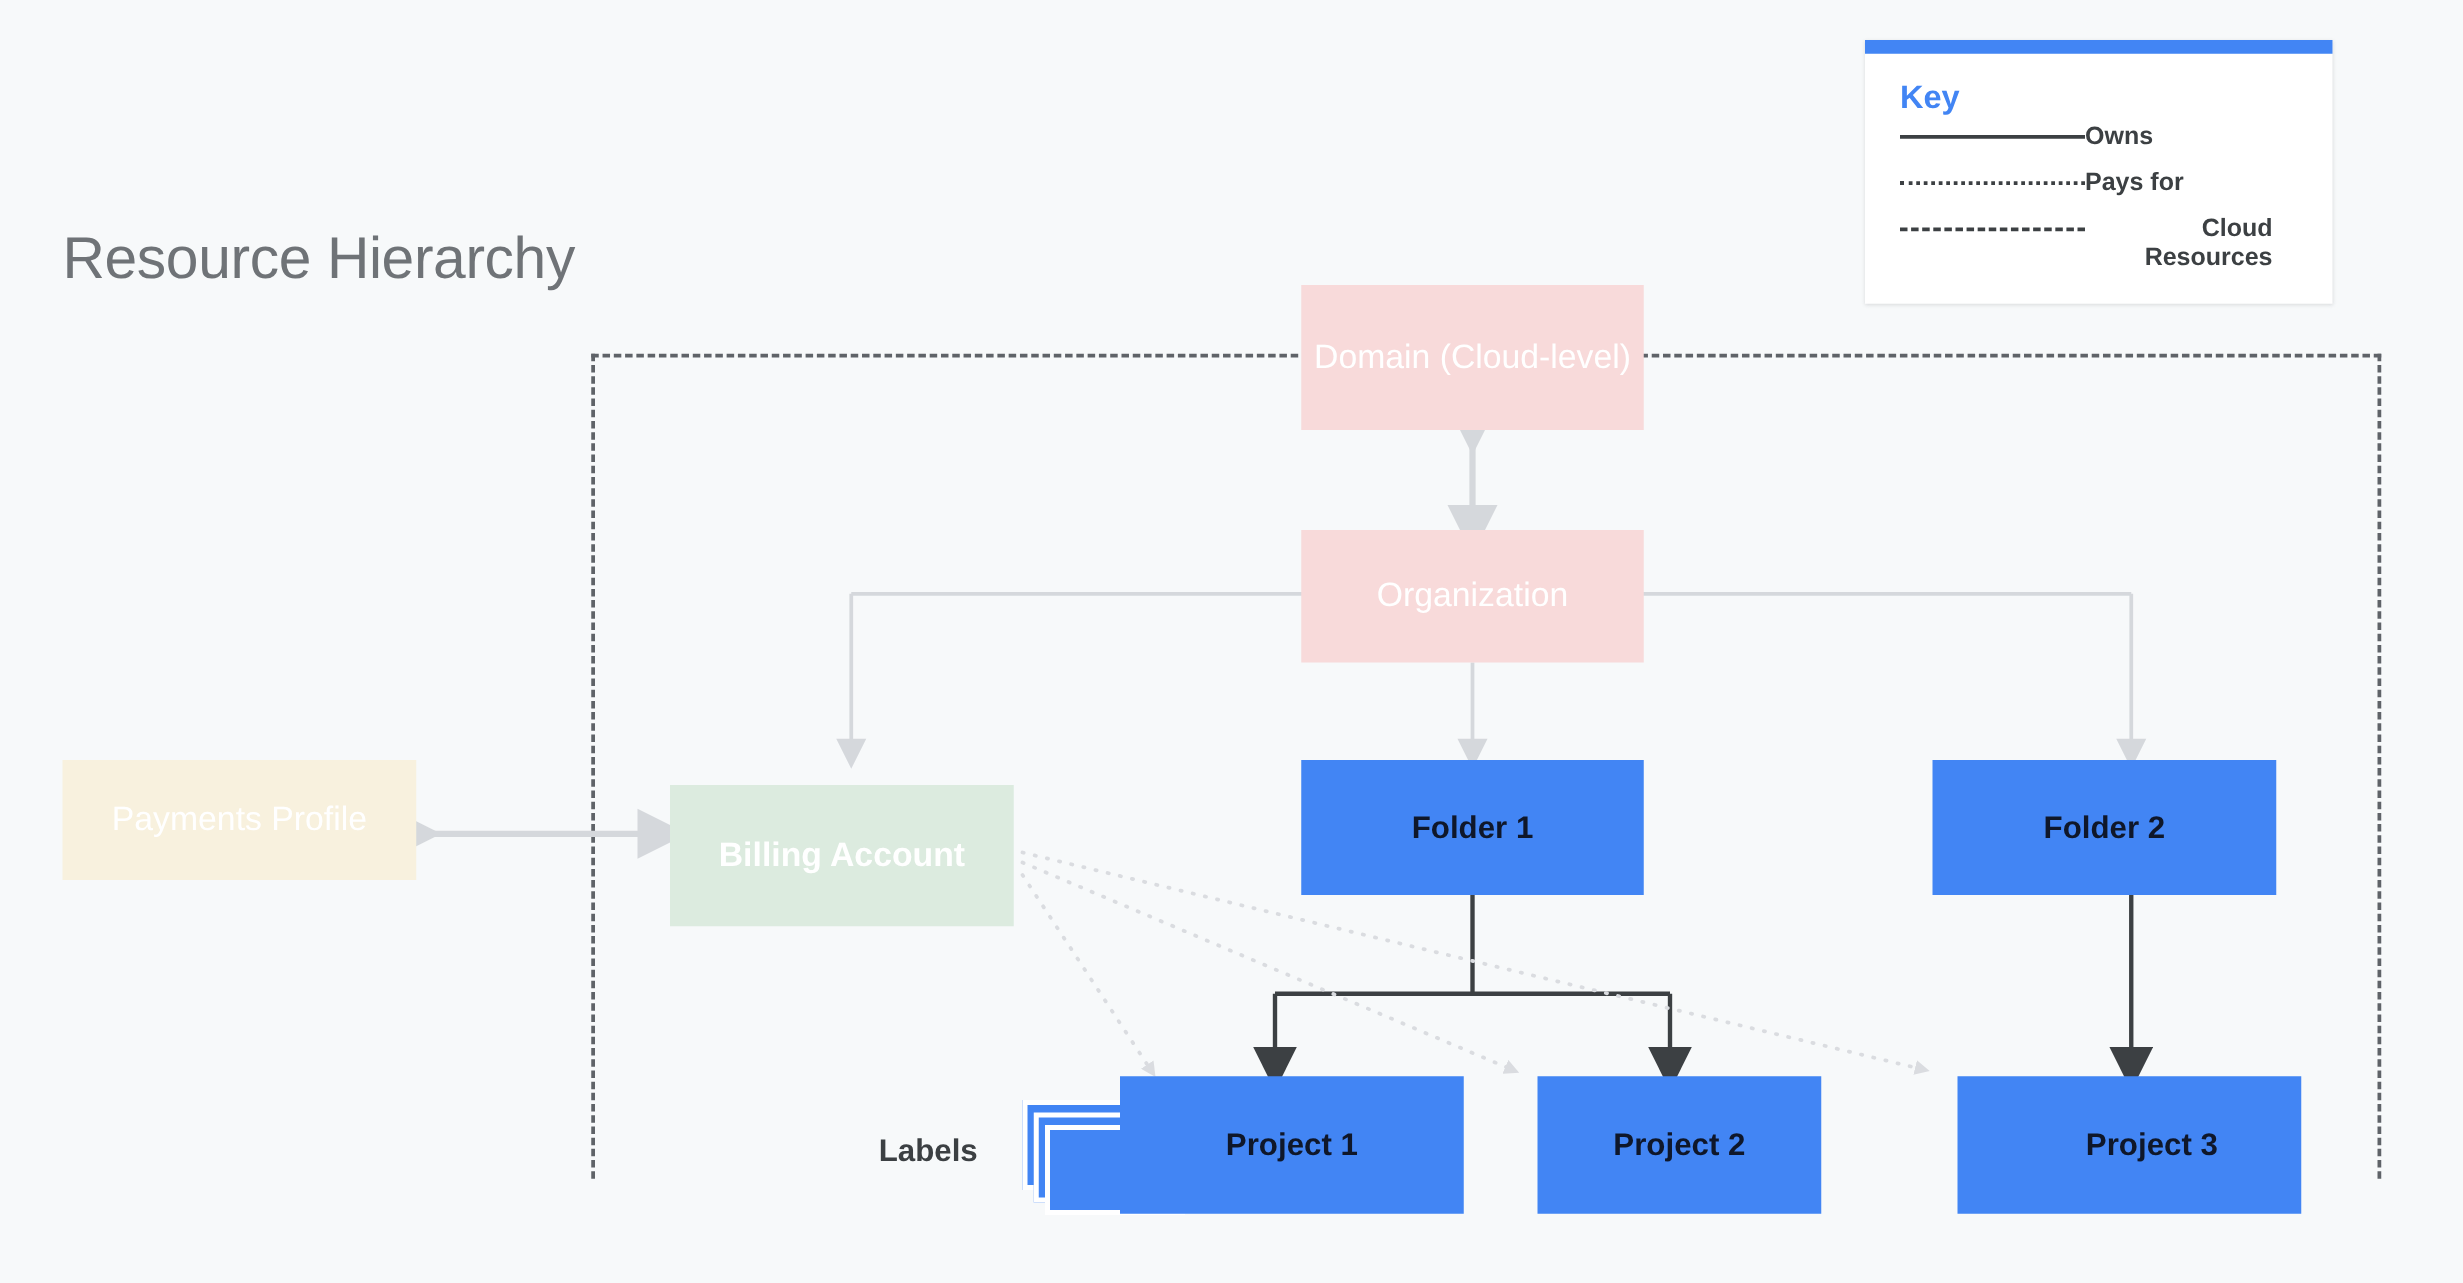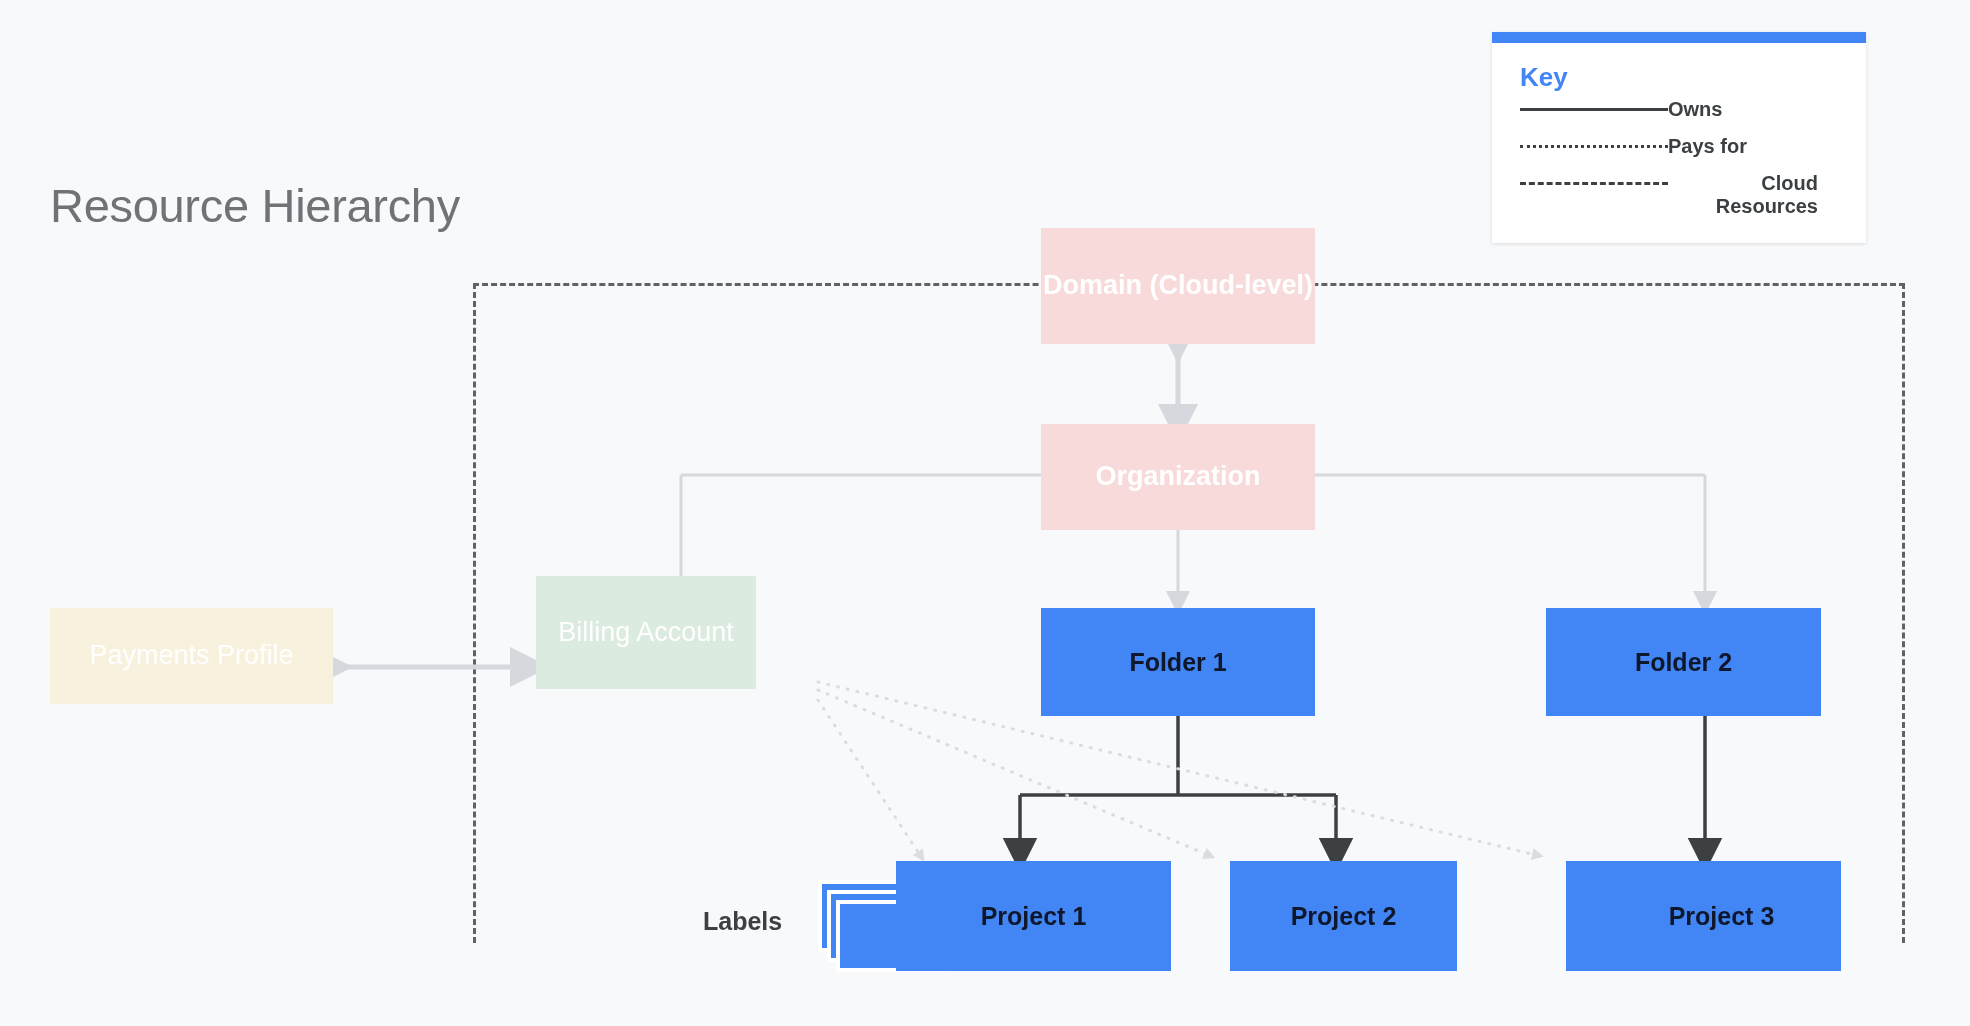--- a/index.html
+++ b/index.html
@@ -37,21 +37,21 @@
 
   .node {
     position: absolute;
     display: flex;
     align-items: center;
     justify-content: center;
     box-sizing: border-box;
     text-align: center;
     line-height: 1.15;
   }
-  .node-pink   { background: #f8dada; color: #ffffff; font-size: 27px; font-weight: 700; }
+  .node-pink   { background: #f8dada; color: #ffffff; font-size: 27px; font-weight: 400; }
   .node-cream  { background: #f8f1de; color: #ffffff; font-size: 27px; font-weight: 400; }
   .node-green  { background: #dcebdf; color: #ffffff; font-size: 27px; font-weight: 400; }
   .node-blue   { background: #4285f4; color: #0f172a; font-size: 25px; font-weight: 700; }
 
   
   .cloud-boundary {
     position: absolute;
     left: 473px;
     top: 283px;
     width: 1432px;
@@ -198,21 +198,21 @@
   </div>
 
   <div class="node node-pink" style="left:1041px; top:424px; width:274px; height:106px;">
     <span>Organization</span>
   </div>
 
   <div class="node node-cream" style="left:50px; top:608px; width:283px; height:96px;">
     <span>Payments Profile</span>
   </div>
 
-  <div class="node node-green" style="left:536px; top:576px; width:220px; height:113px;">
+  <div class="node node-green" style="left:536px; top:628px; width:275px; height:113px;font-weight:bold;">
     <span>Billing Account</span>
   </div>
 
   <div class="node node-blue" style="left:1041px; top:608px; width:274px; height:108px;">
     <span>Folder 1</span>
   </div>
 
   <div class="node node-blue" style="left:1546px; top:608px; width:275px; height:108px;">
     <span>Folder 2</span>
   </div>

